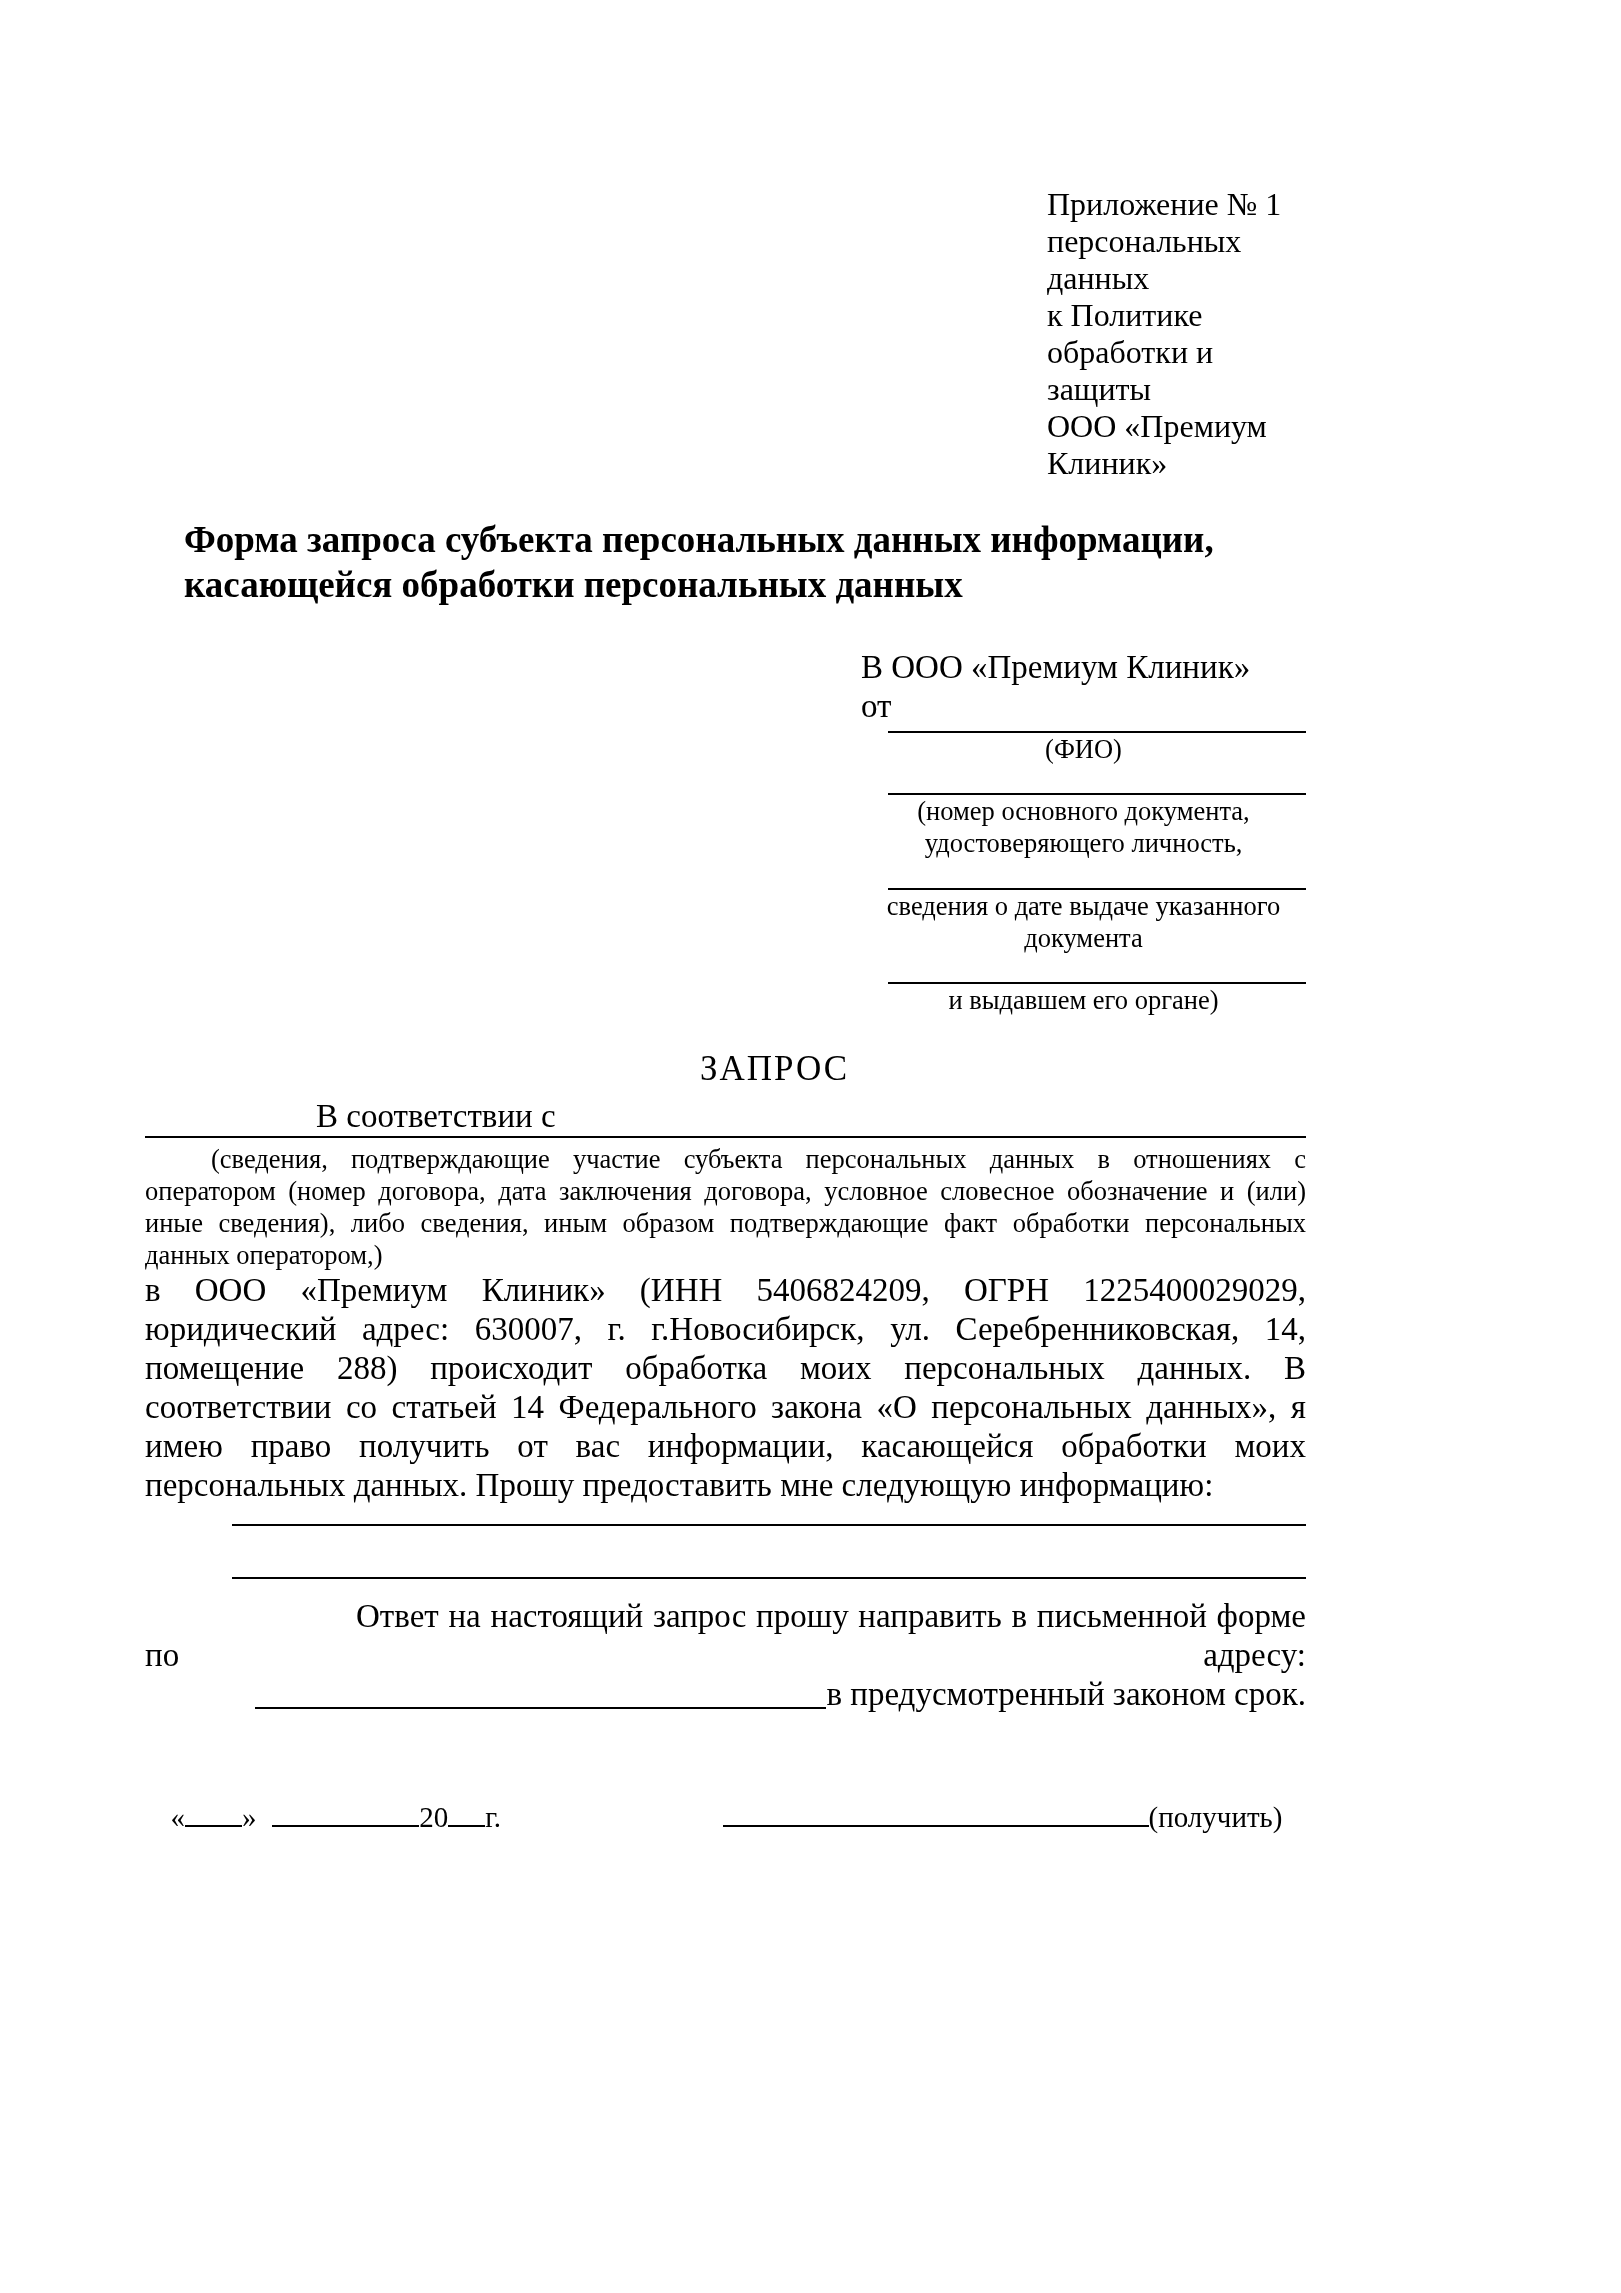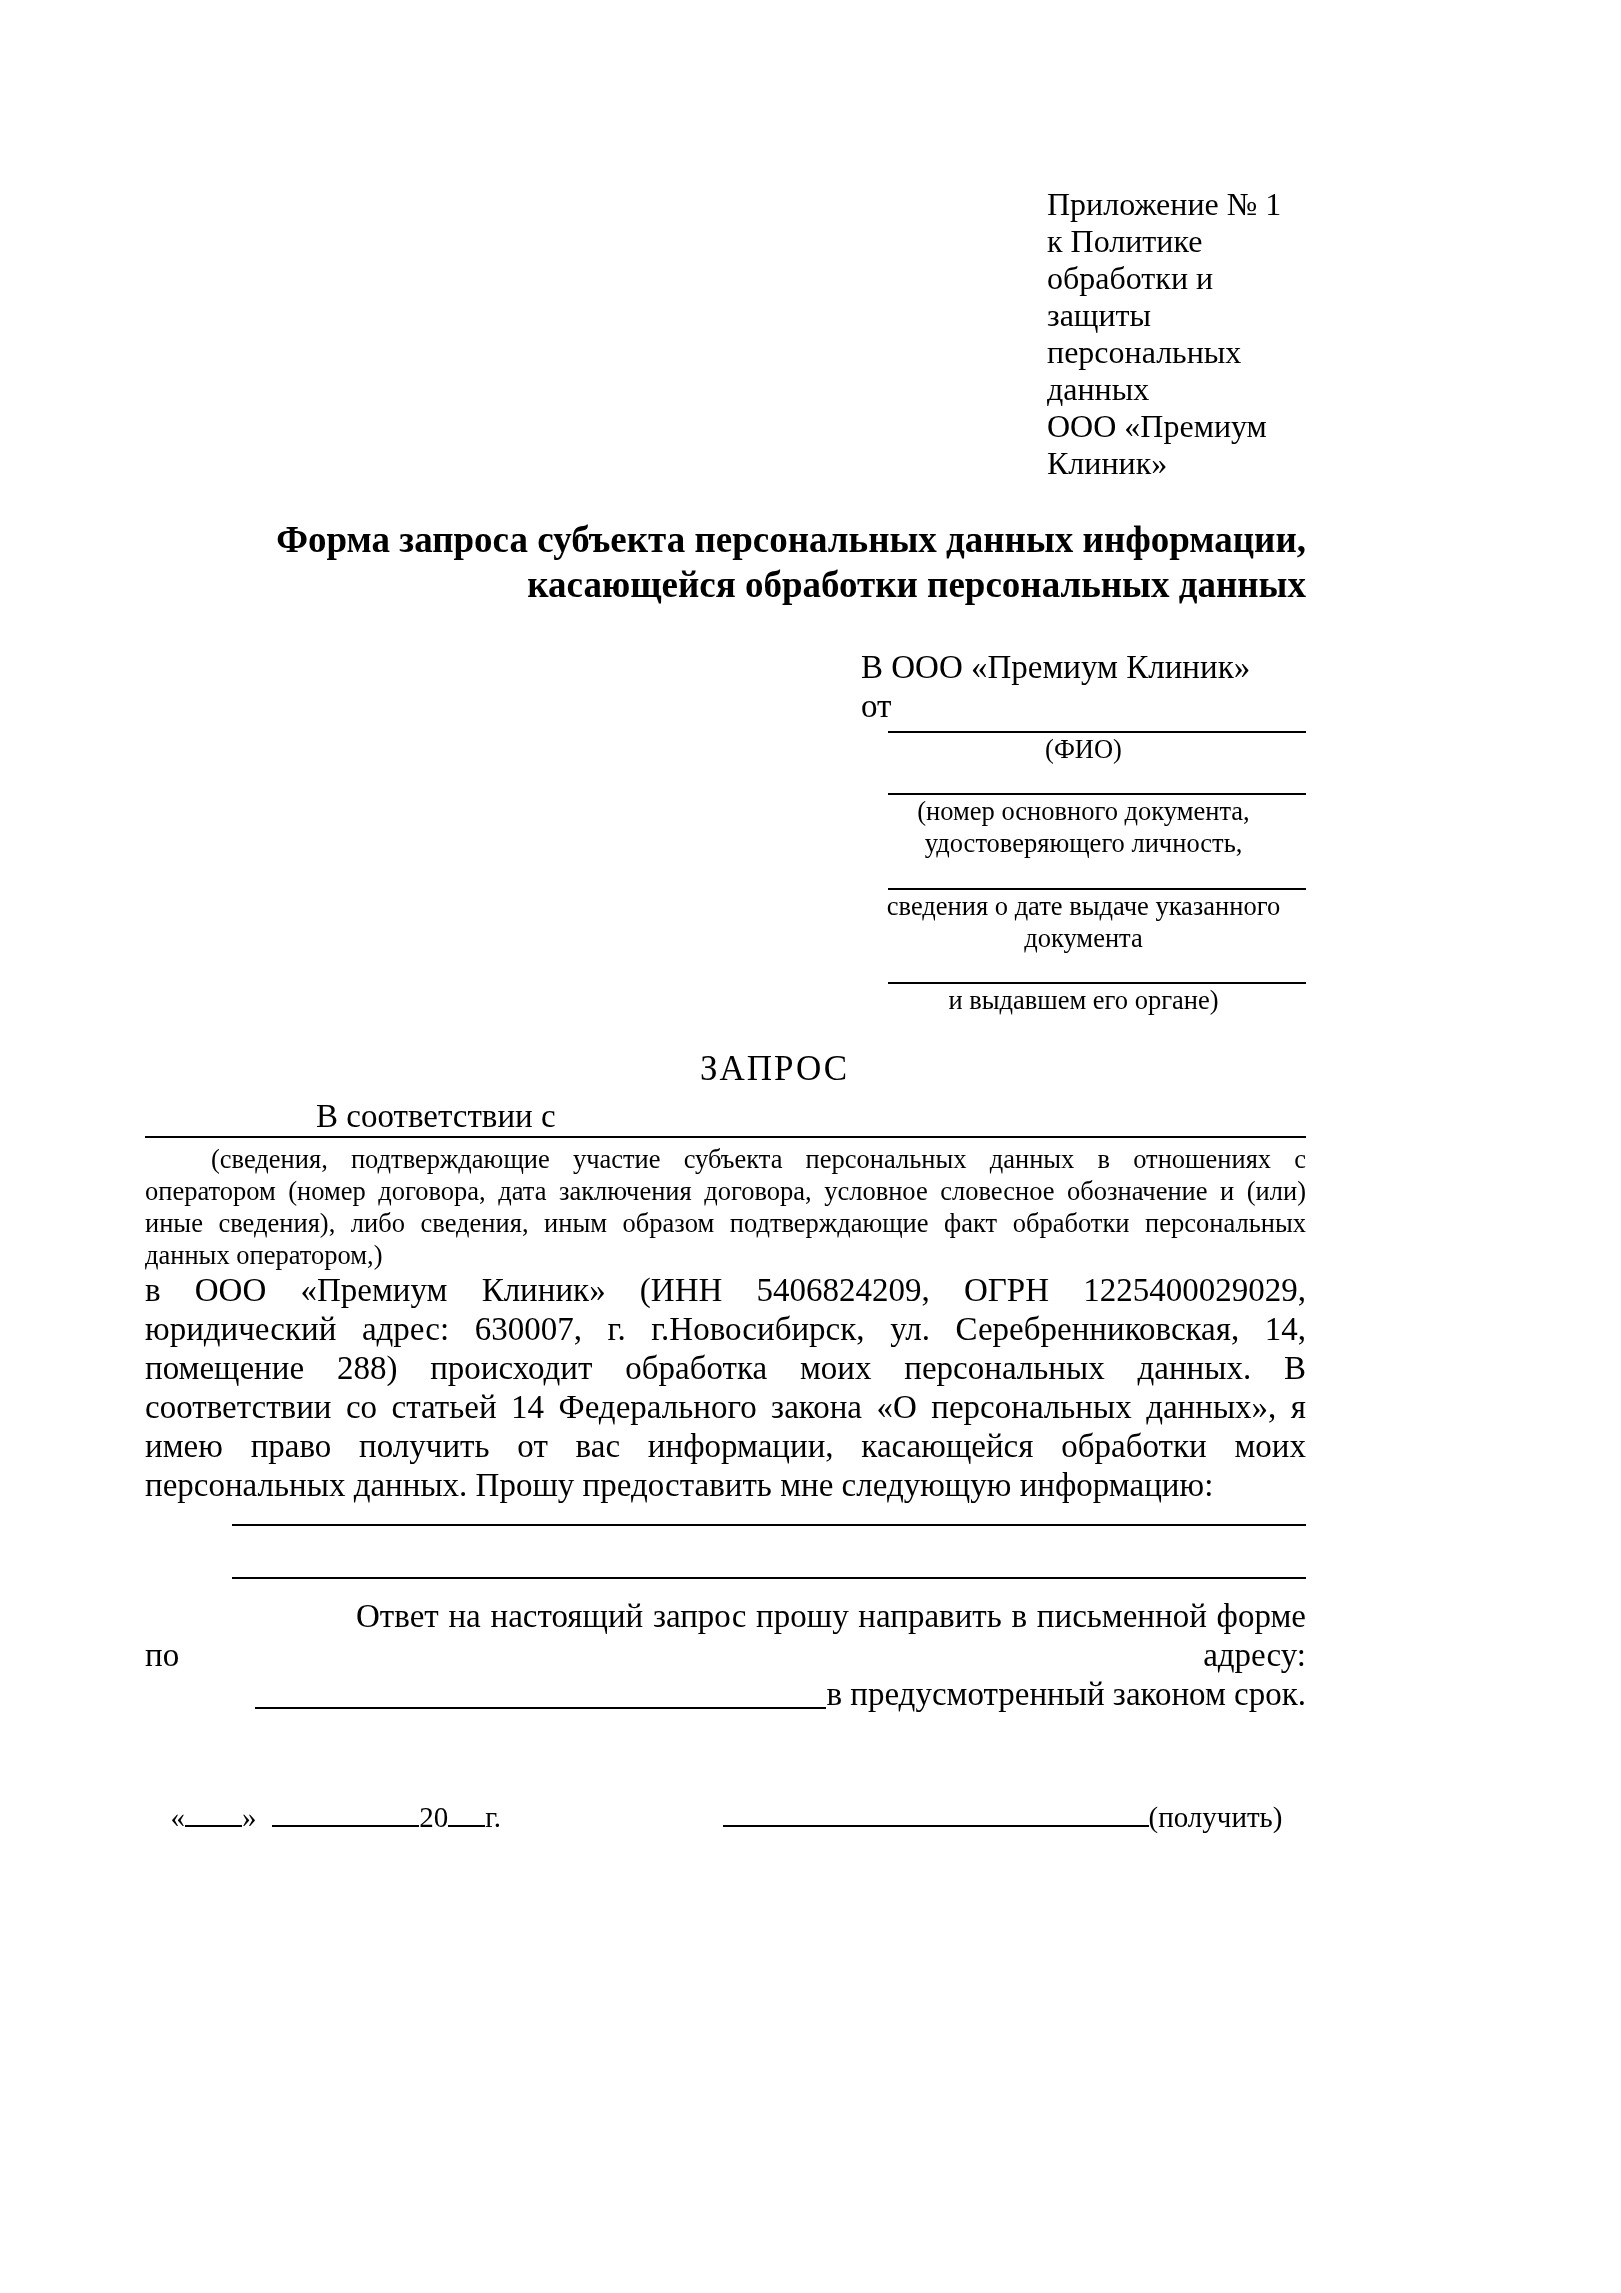--- a/index.html
+++ b/index.html
@@ -18,21 +18,21 @@
   
   .appendix {
     margin-left: 902px;
     font-size: 32px;
     line-height: 37px;
   }
 
   
   .title {
     margin-top: 35px;
-    text-align: right;
+    text-align: left;
     text-indent: 39px;
     font-weight: bold;
     font-size: 37px;
     line-height: 45px;
   }
 
   
   .addressee {
     margin-left: 716px;
     margin-top: 41px;
@@ -135,22 +135,22 @@
   .sig-group { display: flex; align-items: baseline; white-space: nowrap; }
   .sig-line { width: 426px; }
 </style>
 </head>
 <body>
 
 <div class="page">
 
   <div class="appendix">
     <div>Приложение № 1</div>
+    <div>персональных данных</div>
     <div>к Политике обработки и защиты</div>
-    <div>персональных данных</div>
     <div>ООО «Премиум Клиник»</div>
   </div>
 
   <div class="title">
     <div>Форма запроса субъекта персональных данных информации,</div>
     <div>касающейся обработки персональных данных</div>
   </div>
 
   <div class="addressee">
     <div>В ООО «Премиум Клиник»</div>

